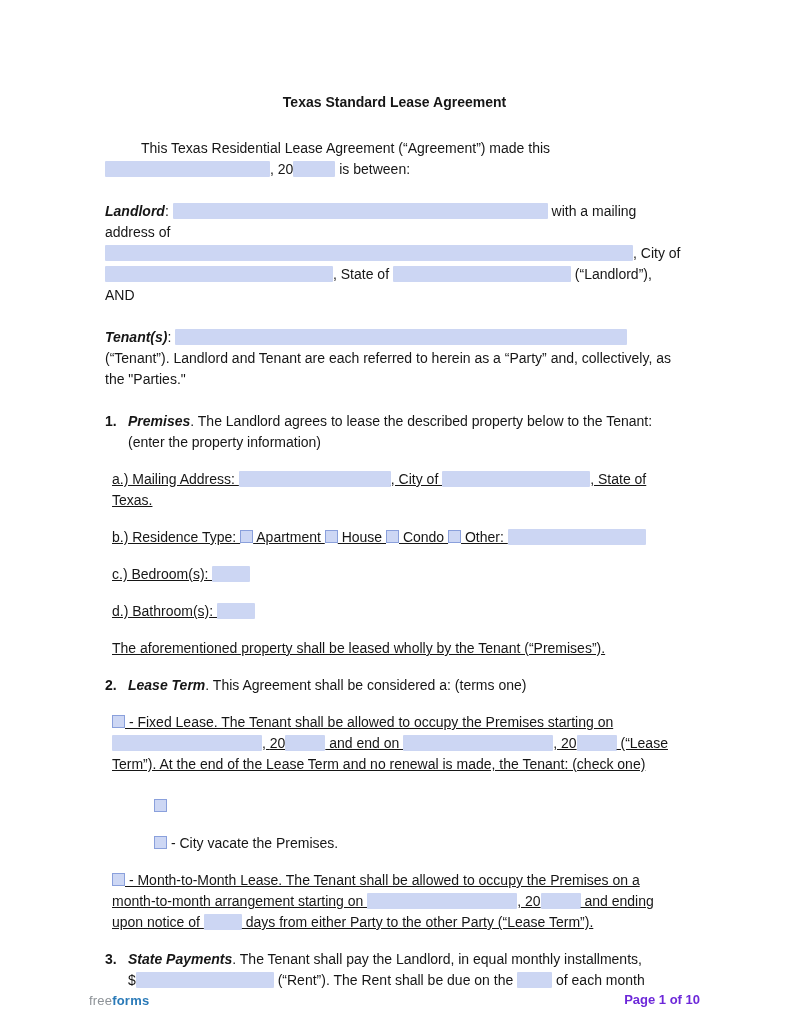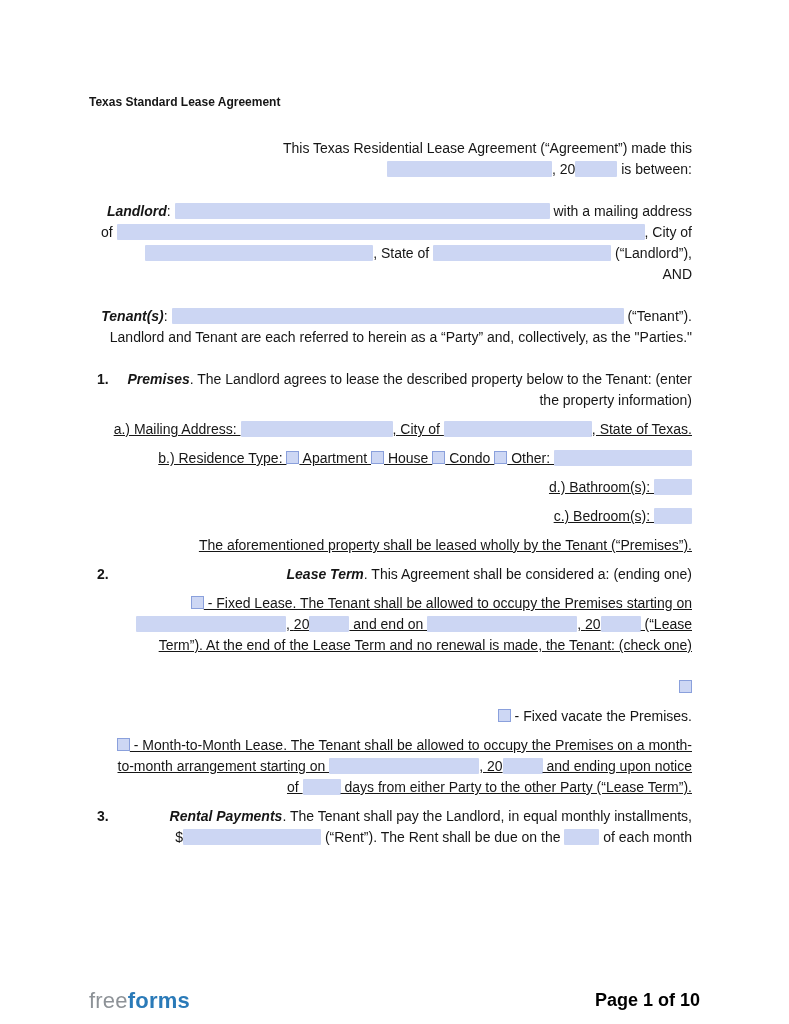--- a/index.html
+++ b/index.html
@@ -2,65 +2,65 @@
 <html style="--field-highlight: #ccd6f3; --checkbox-fill: #cdd7f4; --checkbox-border: #8aa0dc; --brand-gray: #8d9297; --brand-blue: #2a7ab8;"><head>
 <meta charset="utf-8">
 <style>
   html, body { margin: 0; padding: 0; background: #ffffff; }
   .page {
     position: relative; width: 789px; height: 1024px; background: #ffffff; overflow: hidden;
     font-family: "Liberation Sans", "DejaVu Sans", sans-serif;
     font-size: 14px; line-height: 21px; color: #161616;
   }
   .doc { position: absolute; left: 89px; width: 611px; top: 0; }
-  .title { font-size: 12px; line-height: 24px; font-weight: 700; text-align: left; margin: 90px 0 24px; }
-  .para { margin: 8px; text-align: right; }
+  .title { font-size: 14px; line-height: 24px; font-weight: 700; text-align: center; margin: 90px 0 24px; }
+  .para { margin: 16px; }
   .gap    { margin-top: 21px; }
   .gap-xs { margin-top: 2px; }
   .gap-sm { margin-top: 5px; }
   .indent { text-indent: 36px; }
   .sub  { margin-left: 23px; text-decoration: underline; }
   .sub2 { margin-left: 65px; }
   .li { position: relative; padding-left: 23px; }
   .num { position: absolute; left: 0; top: 0; font-weight: 700; }
   .blank {
     display: inline-block; height: 16px; border-radius: 1px;
     background: var(--field-highlight, #ccd6f3); vertical-align: -3px;
   }
   .cb {
     display: inline-block; width: 11px; height: 11px; box-sizing: content-box;
     background: var(--checkbox-fill, #cdd7f4); border: 1px solid var(--checkbox-border, #8aa0dc);
     vertical-align: -1px;
   }
   .nb { white-space: nowrap; }
   strong { font-weight: 700; font-style: italic; }
-  .footer-brand { position: absolute; left: 89px; bottom: 13px; font-size: 22px; line-height: 20px; letter-spacing: .2px; }
+  .footer-brand { position: absolute; left: 89px; bottom: 13px; font-size: 13px; line-height: 20px; letter-spacing: .2px; }
   .brand-free  { color: var(--brand-gray, #8d9297); font-weight: 500; }
   .brand-forms { color: var(--brand-blue, #2a7ab8); font-weight: 700; }
-  .footer-page { position: absolute; right: 89px; bottom: 15px; font-size: 18px; line-height: 18px; font-weight: 700; color: #000000; }
+  .footer-page { position: absolute; right: 89px; bottom: 15px; font-size: 13px; line-height: 18px; font-weight: 700; color: #6d28d9; }
 </style>
 </head>
 <body>
 
 <div class="page">
   <div class="doc">
     <h1 class="title">Texas Standard Lease Agreement</h1>
     <div id="doc-body">
         <div class="para indent"><span>This Texas Residential Lease Agreement (“Agreement”) made this </span><span class="blank" style="width: 165px;"></span><span>, </span><span class="nb"><span>20</span><span class="blank" style="width: 42px;"></span></span><span> is between:</span></div>
         <div class="para gap"><strong>Landlord</strong><span>: </span><span class="blank" style="width: 375px;"></span><span> with a mailing address of </span><span class="blank" style="width: 528px;"></span><span>, City of </span><span class="blank" style="width: 228px;"></span><span>, State of </span><span class="blank" style="width: 178px;"></span><span> (“Landlord”),</span><br><span>AND</span></div>
         <div class="para gap"><strong>Tenant(s)</strong><span>: </span><span class="blank" style="width: 452px;"></span><span> (“Tenant”). Landlord and Tenant are each referred to herein as a “Party” and, collectively, as the "Parties."</span></div>
         <div class="para gap li"><span class="num">1.</span><strong>Premises</strong><span>. The Landlord agrees to lease the described property below to the Tenant: (enter the property information)</span></div>
         <div class="para sub"><span>a.) Mailing Address: </span><span class="blank" style="width: 152px;"></span><span>, City of </span><span class="blank" style="width: 148px;"></span><span>, State of Texas.</span></div>
         <div class="para sub"><span>b.) Residence Type: </span><span class="cb"></span><span> Apartment </span><span class="cb"></span><span> House </span><span class="cb"></span><span> Condo </span><span class="cb"></span><span> Other: </span><span class="blank" style="width: 138px;"></span></div>
+        <div class="para sub"><span>c.) Bedroom(s): </span><span class="blank" style="width: 38px;"></span></div>
         <div class="para sub"><span>d.) Bathroom(s): </span><span class="blank" style="width: 38px;"></span></div>
-        <div class="para sub"><span>c.) Bedroom(s): </span><span class="blank" style="width: 38px;"></span></div>
         <div class="para sub"><span>The aforementioned property shall be leased wholly by the Tenant (“Premises”).</span></div>
-        <div class="para li"><span class="num">2.</span><strong>Lease Term</strong><span>. This Agreement shall be considered a: (ending one)</span></div>
+        <div class="para li"><span class="num">2.</span><strong>Lease Term</strong><span>. This Agreement shall be considered a: (terms one)</span></div>
         <div class="para sub gap-xs"><span class="cb"></span><span> - Fixed Lease. The Tenant shall be allowed to occupy the Premises starting on </span><span class="blank" style="width: 150px;"></span><span>, </span><span class="nb"><span>20</span><span class="blank" style="width: 40px;"></span></span><span> and end on </span><span class="blank" style="width: 150px;"></span><span>, </span><span class="nb"><span>20</span><span class="blank" style="width: 40px;"></span></span><span> (“Lease Term”). At the end of the Lease Term and no renewal is made, the Tenant: (check one)</span></div>
         <div class="para sub2 gap"><span class="cb"></span></div>
-        <div class="para sub2"><span class="cb"></span><span> - Fixed vacate the Premises.</span></div>
+        <div class="para sub2"><span class="cb"></span><span> - City vacate the Premises.</span></div>
         <div class="para sub gap-sm"><span class="cb"></span><span> - Month-to-Month Lease. The Tenant shall be allowed to occupy the Premises on a month-to-month arrangement starting on </span><span class="blank" style="width: 150px;"></span><span>, </span><span class="nb"><span>20</span><span class="blank" style="width: 40px;"></span></span><span> and ending upon notice of </span><span class="blank" style="width: 38px;"></span><span> days from either Party to the other Party (“Lease Term”).</span></div>
-        <div class="para li"><span class="num">3.</span><strong>Rental Payments</strong><span>. The Tenant shall pay the Landlord, in equal monthly installments, </span><span class="nb"><span>$</span><span class="blank" style="width: 138px;"></span></span><span> (“Rent”). The Rent shall be due on the </span><span class="blank" style="width: 35px;"></span><span> of each month</span></div>
+        <div class="para li"><span class="num">3.</span><strong>State Payments</strong><span>. The Tenant shall pay the Landlord, in equal monthly installments, </span><span class="nb"><span>$</span><span class="blank" style="width: 138px;"></span></span><span> (“Rent”). The Rent shall be due on the </span><span class="blank" style="width: 35px;"></span><span> of each month</span></div>
       </div>
   </div>
   <div class="footer-brand"><span class="brand-free">free</span><span class="brand-forms">forms</span></div>
   <div class="footer-page">Page 1 of 10</div>
 </div>
 
 </body></html>

